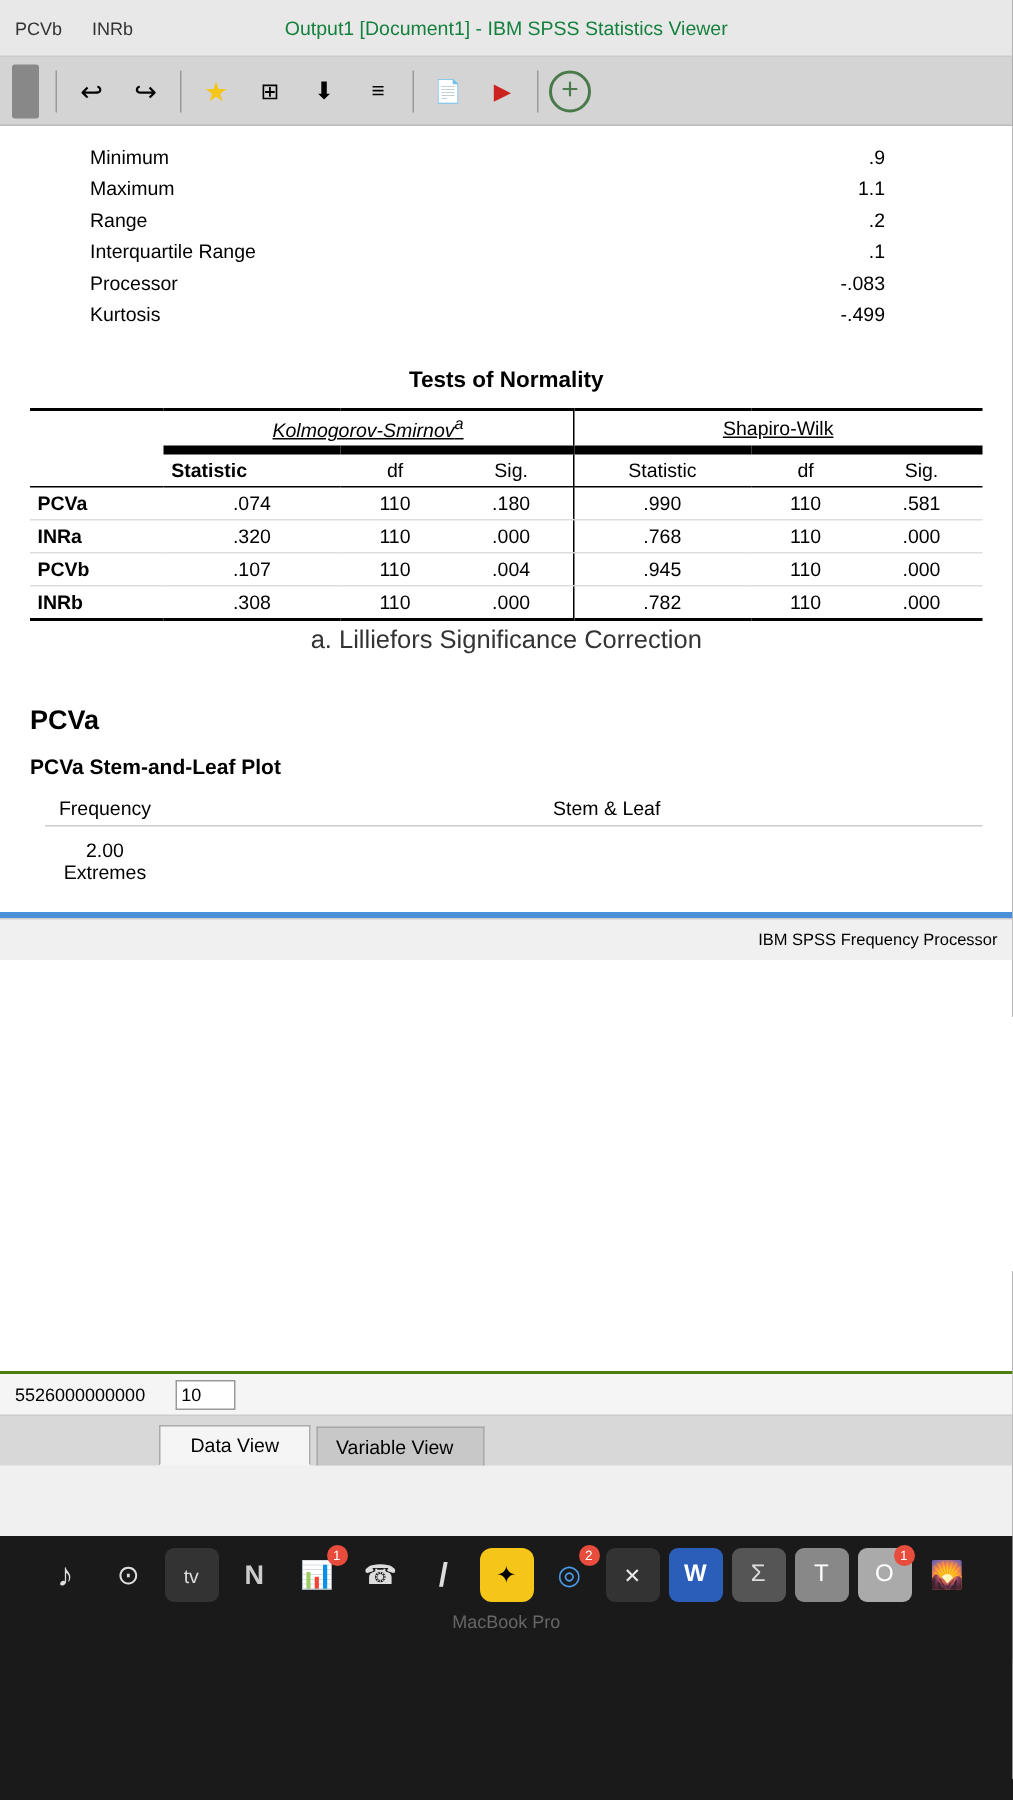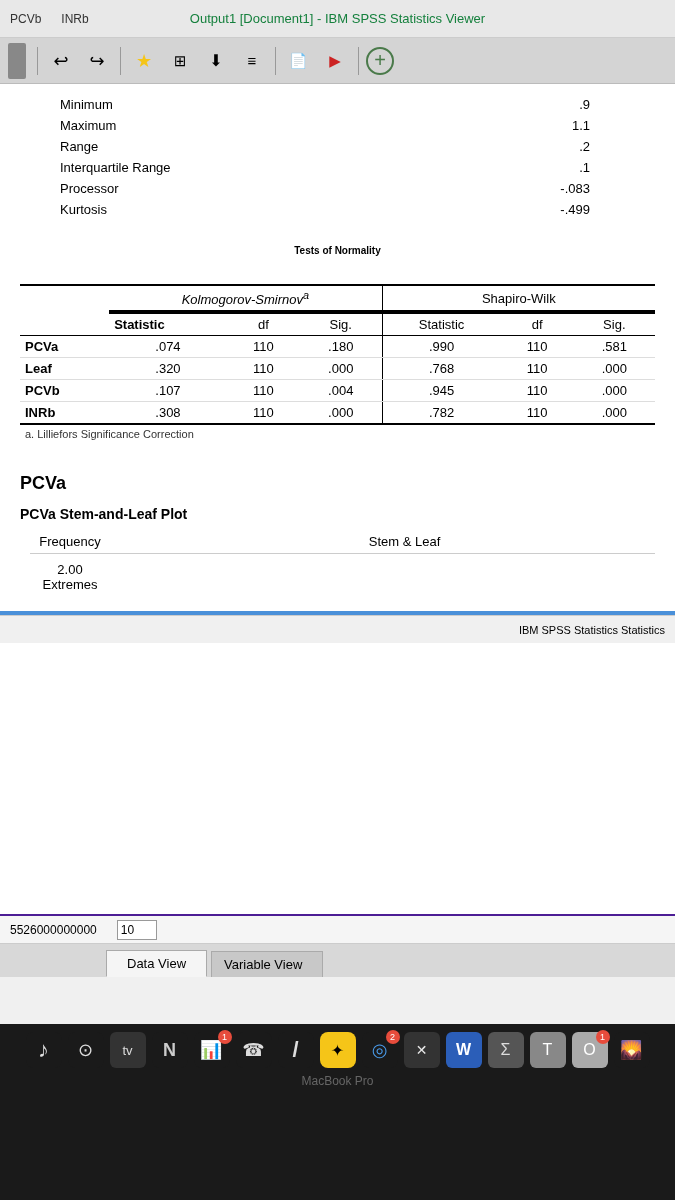--- a/index.html
+++ b/index.html
@@ -90,23 +90,23 @@
       text-align: right;
       padding-right: 40px;
     }
 
     
     .normality-section {
       padding: 15px 20px;
     }
     .normality-title {
       text-align: center;
-      font-size: 10px;
+      font-size: 15px;
       font-weight: bold;
-      margin-bottom: 28px;
+      margin-bottom: 10px;
     }
     .normality-table {
       width: 100%;
       border-collapse: collapse;
       font-size: 13px;
     }
     .normality-table th, .normality-table td {
       padding: 3px 10px;
       text-align: center;
     }
@@ -119,26 +119,28 @@
       border-bottom: 1px solid #000;
     }
     .normality-table tbody tr td {
       border-bottom: 1px solid #ddd;
     }
     .normality-table tbody tr:last-child td {
       border-bottom: 2px solid #000;
     }
     .span-header {
       text-align: center;
-      border-bottom: 4px solid #000000;
+      border-bottom: 6px solid #000000;
+      text-decoration: underline;
     }
     .footnote {
-      font-size: 11px;
+      font-size: 17px;
       padding: 3px 5px;
       color: #333;
+      text-align: center;
     }
 
     
     .pcva-section {
       padding: 15px 20px;
     }
     .pcva-title {
       font-size: 18px;
       font-weight: bold;
       margin-bottom: 12px;
@@ -182,21 +184,21 @@
       justify-content: flex-end;
       padding: 0 10px;
       border-top: 1px solid #ccc;
       font-size: 11px;
     }
 
     
     .bottom-area {
       background: #f0f0f0;
       height: 110px;
-      border-top: 2px solid #4c1d95;
+      border-top: 2px solid #4d7c0f;
     }
     .bottom-status {
       height: 28px;
       display: flex;
       align-items: center;
       padding: 0 10px;
       font-size: 12px;
       background: #f5f5f5;
       border-bottom: 1px solid #ccc;
     }
@@ -353,21 +355,21 @@
           <tr>
             <td>PCVa</td>
             <td>.074</td>
             <td>110</td>
             <td style="border-right:1px solid #000;">.180</td>
             <td>.990</td>
             <td>110</td>
             <td>.581</td>
           </tr>
           <tr>
-            <td>Leaf</td>
+            <td>INRa</td>
             <td>.320</td>
             <td>110</td>
             <td style="border-right:1px solid #000;">.000</td>
             <td>.768</td>
             <td>110</td>
             <td>.000</td>
           </tr>
           <tr>
             <td>PCVb</td>
             <td>.107</td>
@@ -403,21 +405,21 @@
         <div style="margin: 2px 0 8px 0; border-bottom: 1px solid #ccc;"></div>
         <div class="stem-leaf-row">
           <span class="freq">2.00 Extremes</span>
         </div>
       </div>
     </div>
 
     <div class="blue-bar"></div>
 
     <div class="status-bar">
-      <span>IBM SPSS Statistics Statistics</span>
+      <span>IBM SPSS Frequency Processor</span>
     </div>
 
   </div>
 
   <div class="bottom-area">
     <div class="bottom-status">
       <span>5526000000000</span>
       <input type="text" value="10" style="margin-left: 20px; width: 40px; font-size: 12px; border: 1px solid rgb(153, 153, 153); height: 20px; padding: 0px 3px;">
     </div>
 

